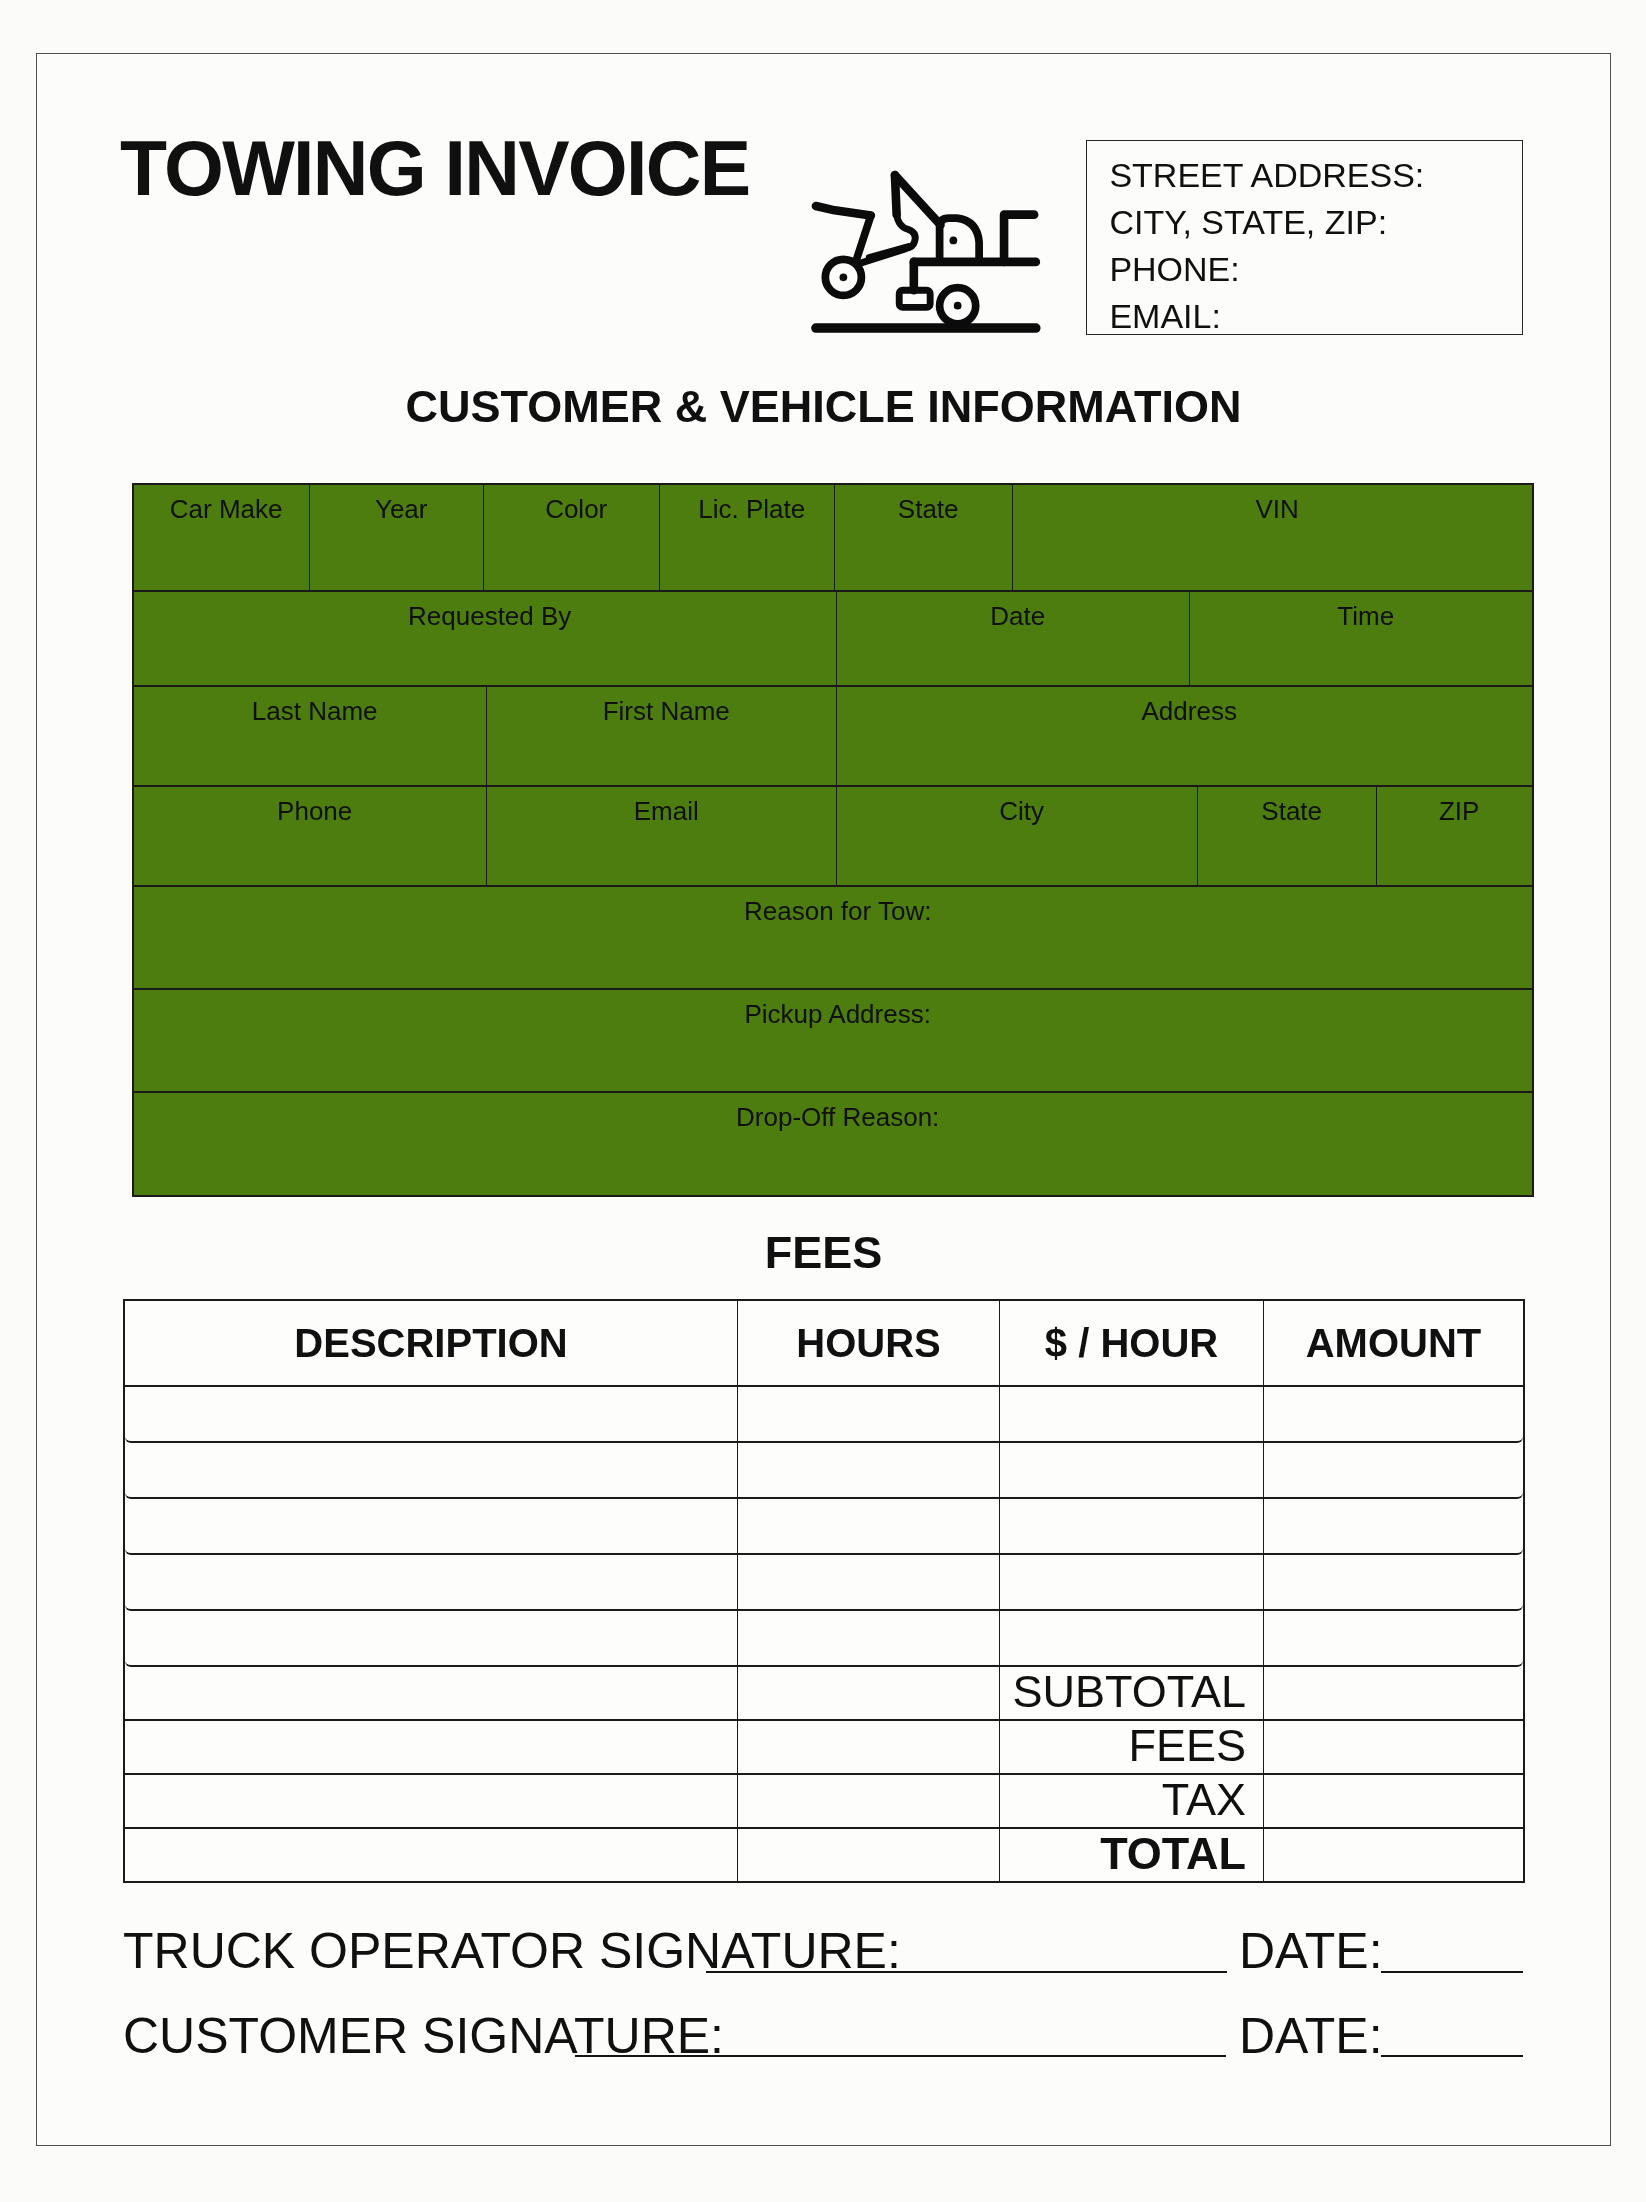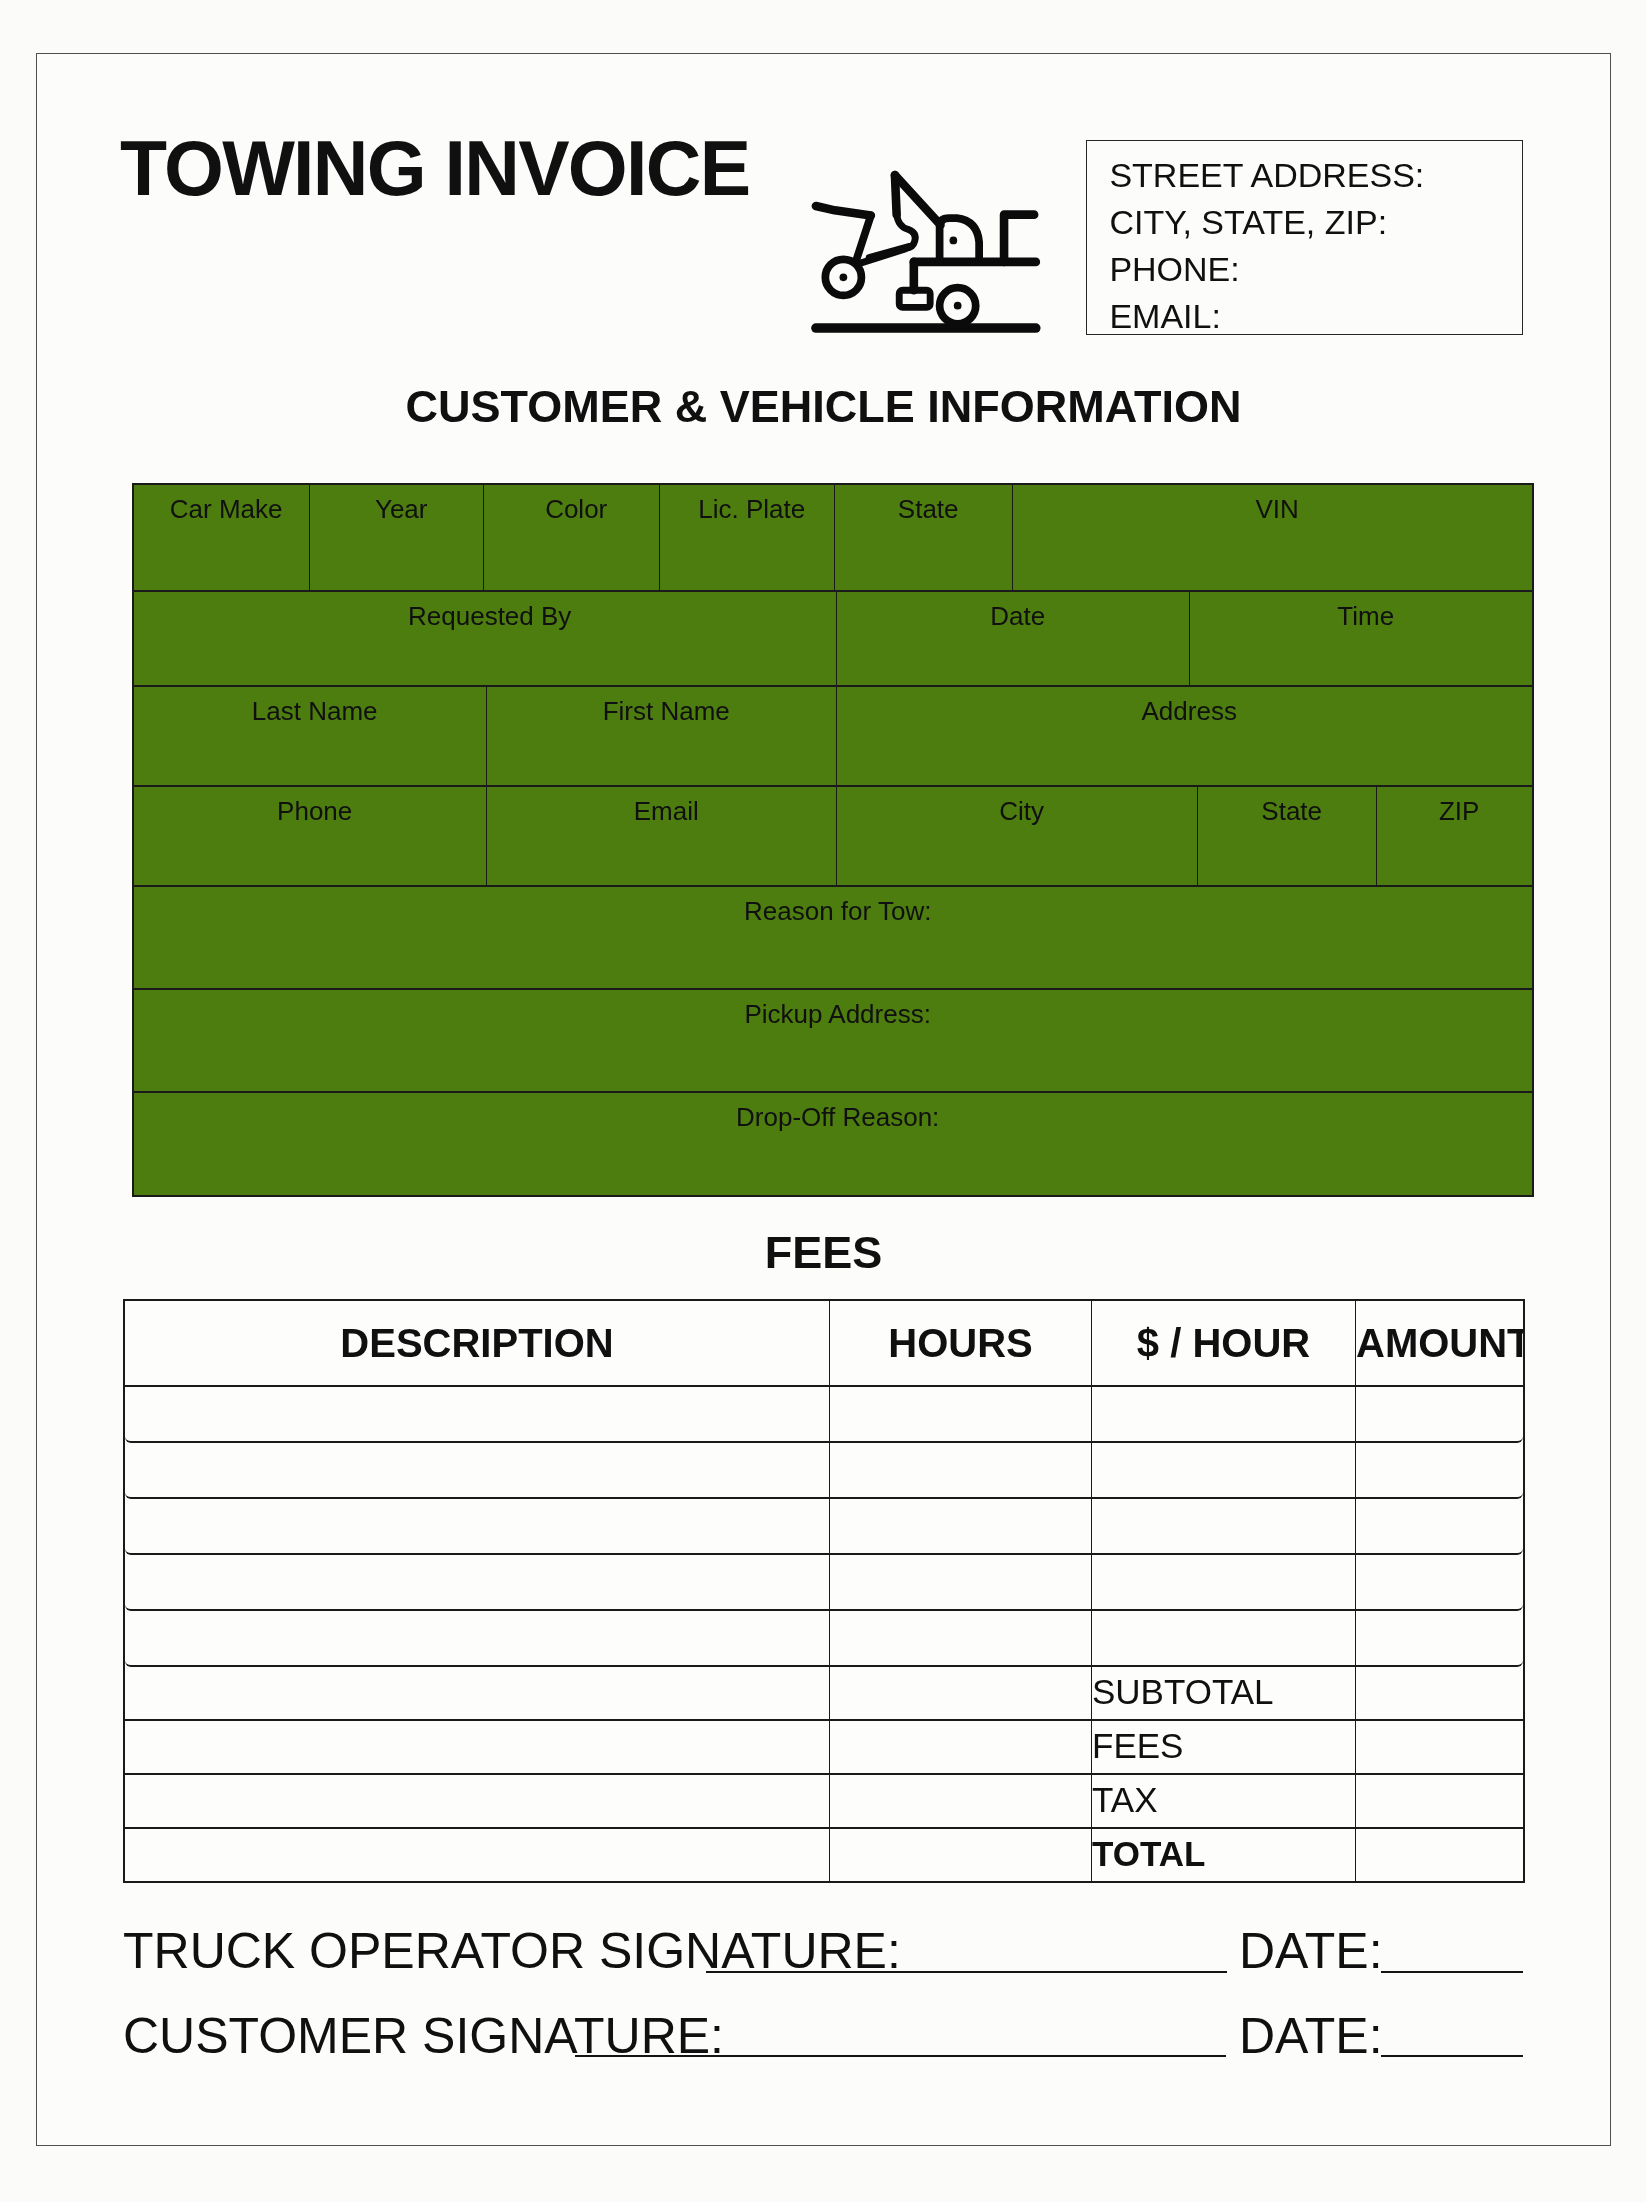--- a/index.html
+++ b/index.html
@@ -54,23 +54,23 @@
     font-size:40px; font-weight:700; text-align:center; line-height:84px;
     padding:0;
   }
   .frow { height:56px;border-radius:6px; }
   .fsum { height:54px; }
   .frow:last-child { height:52px; }
   .fcell {
     border-right:1.7px solid #1a1a1a; flex:0 0 auto; overflow:hidden;
   }
   .fcell:last-child { border-right:none; flex:1 1 auto; }
-  .fc1 { width:705px; } .fc2 { width:262px; } .fc3 { width:264px; }
+  .fc1 { width:613px; } .fc2 { width:262px; } .fc3 { width:264px; }
   .sum-label {
-    font-size:35px; line-height:50px; text-align:left; padding-right:17px;
+    font-size:45px; line-height:50px; text-align:right; padding-right:17px;
     white-space:nowrap;
   }
   .sum-label.bold { font-weight:700; }
 
   .sig-label {
     position:absolute; font-size:50px; line-height:39px; white-space:nowrap;
   }
   .sig-line { position:absolute; height:0; border-top:2.6px solid #141414; }
 
   .w205{width:176px}.w202{width:174px}.w203{width:175px}.w207{width:178px}

